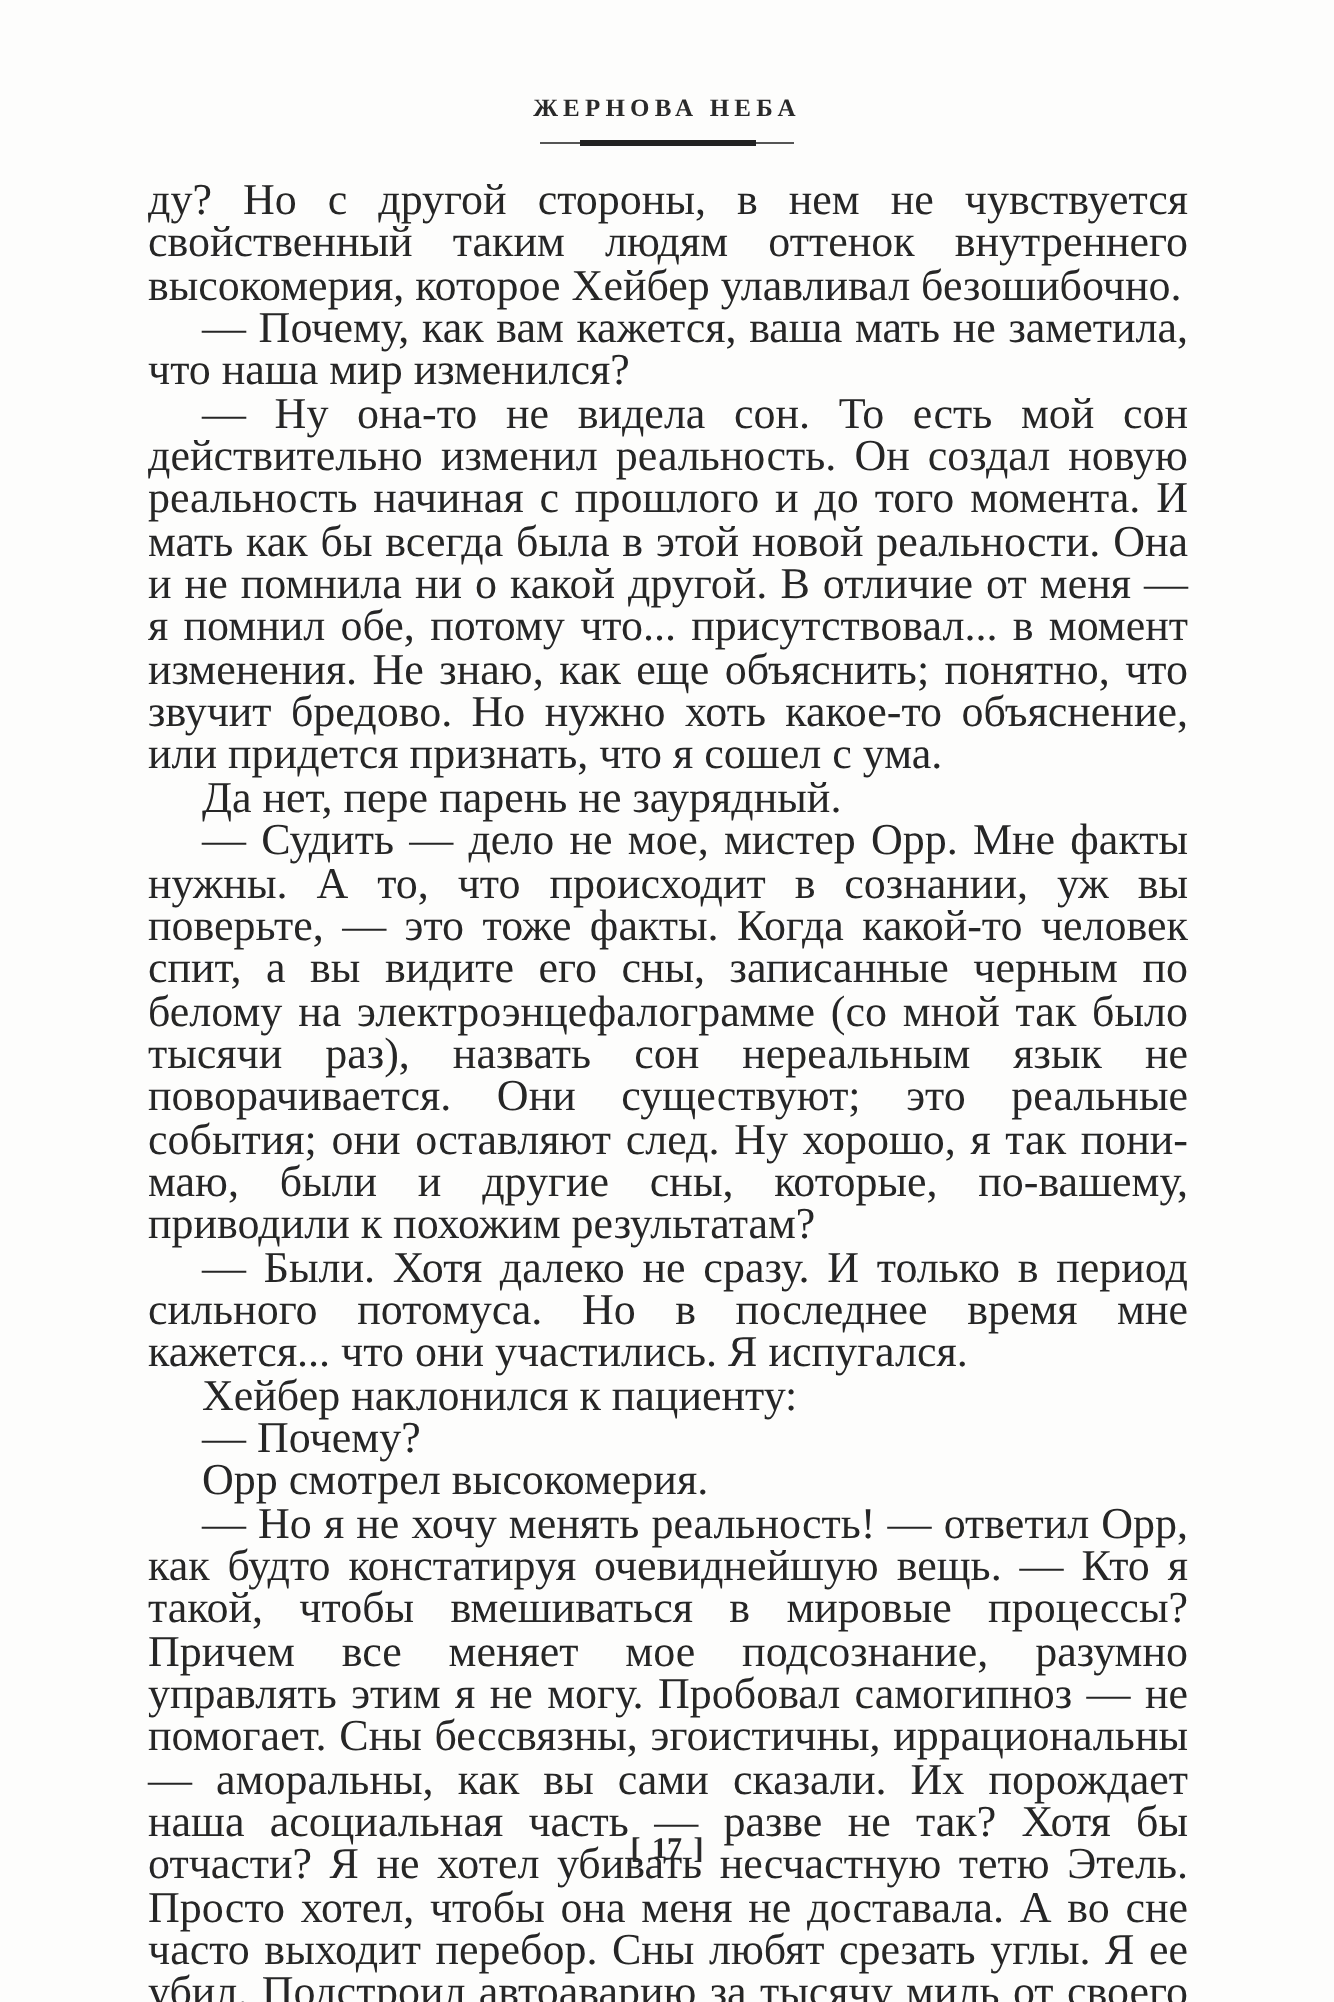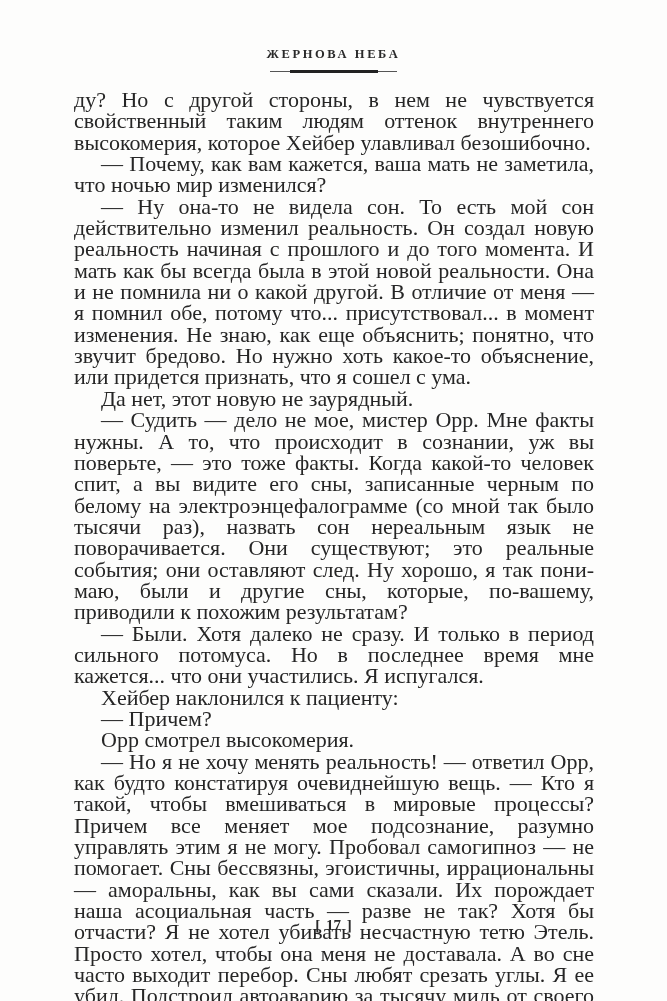--- a/index.html
+++ b/index.html
@@ -83,26 +83,26 @@
 </head>
 <body>
 
 <div class="page">
   <div class="running-head">ЖЕРНОВА НЕБА</div>
   <div class="head-rule"></div>
   <div class="head-rule-thick"></div>
 
   <div class="body-text">
     <p class="noindent">ду? Но с другой стороны, в нем не чувствуется свойственный таким людям оттенок внутреннего высокомерия, которое Хейбер улавли­вал безошибочно.</p>
-    <p>— Почему, как вам кажется, ваша мать не заметила, что ночью мир изменился?</p>
+    <p>— Почему, как вам кажется, ваша мать не заметила, что наша мир изменился?</p>
     <p>— Ну она-то не видела сон. То есть мой сон действительно из­менил реальность. Он создал новую реальность начиная с прошлого и до того момента. И мать как бы всегда была в этой новой реаль­ности. Она и не помнила ни о какой другой. В отличие от меня — я помнил обе, потому что... присутствовал... в момент изменения. Не знаю, как еще объяснить; понятно, что звучит бредово. Но нужно хоть какое-то объяснение, или придется признать, что я сошел с ума.</p>
-    <p>Да нет, этот новую не заурядный.</p>
+    <p>Да нет, пере парень не заурядный.</p>
     <p>— Судить — дело не мое, мистер Орр. Мне факты нужны. А то, что происходит в сознании, уж вы поверьте, — это тоже факты. Когда какой-то человек спит, а вы видите его сны, записанные черным по белому на электроэнцефалограмме (со мной так было тысячи раз), назвать сон нереальным язык не поворачивается. Они существуют; это реальные события; они оставляют след. Ну хорошо, я так пони­маю, были и другие сны, которые, по-вашему, приводили к похожим результатам?</p>
     <p>— Были. Хотя далеко не сразу. И только в период сильного потому­са. Но в последнее время мне кажется... что они участились. Я ис­пугался.</p>
     <p>Хейбер наклонился к пациенту:</p>
-    <p>— Причем?</p>
+    <p>— Почему?</p>
     <p>Орр смотрел высокомерия.</p>
     <p>— Но я не хочу менять реальность! — ответил Орр, как будто констатируя очевиднейшую вещь. — Кто я такой, чтобы вмешивать­ся в мировые процессы? Причем все меняет мое подсознание, ра­зумно управлять этим я не могу. Пробовал самогипноз — не помога­ет. Сны бессвязны, эгоистичны, иррациональны — аморальны, как вы сами сказали. Их порождает наша асоциальная часть — разве не так? Хотя бы отчасти? Я не хотел убивать несчастную тетю Этель. Про­сто хотел, чтобы она меня не доставала. А во сне часто выходит пере­бор. Сны любят срезать углы. Я ее убил. Подстроил автоаварию за тысячу миль от своего дома и за шесть недель до той ночи. Ответ­ственность за ее смерть на мне.</p>
     <p>Хейбер снова погладил часто.</p>
   </div>
 
   <div class="page-number">[ 17 ]</div>
 </div>
 
 </body></html>

